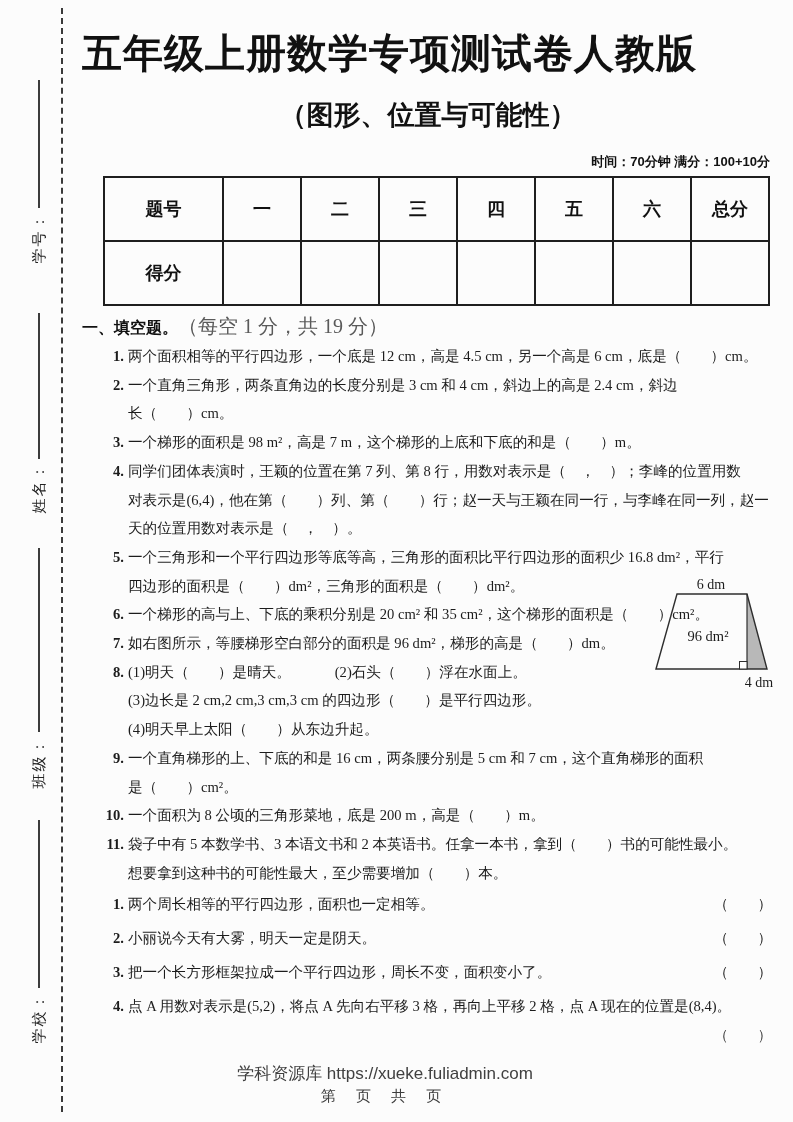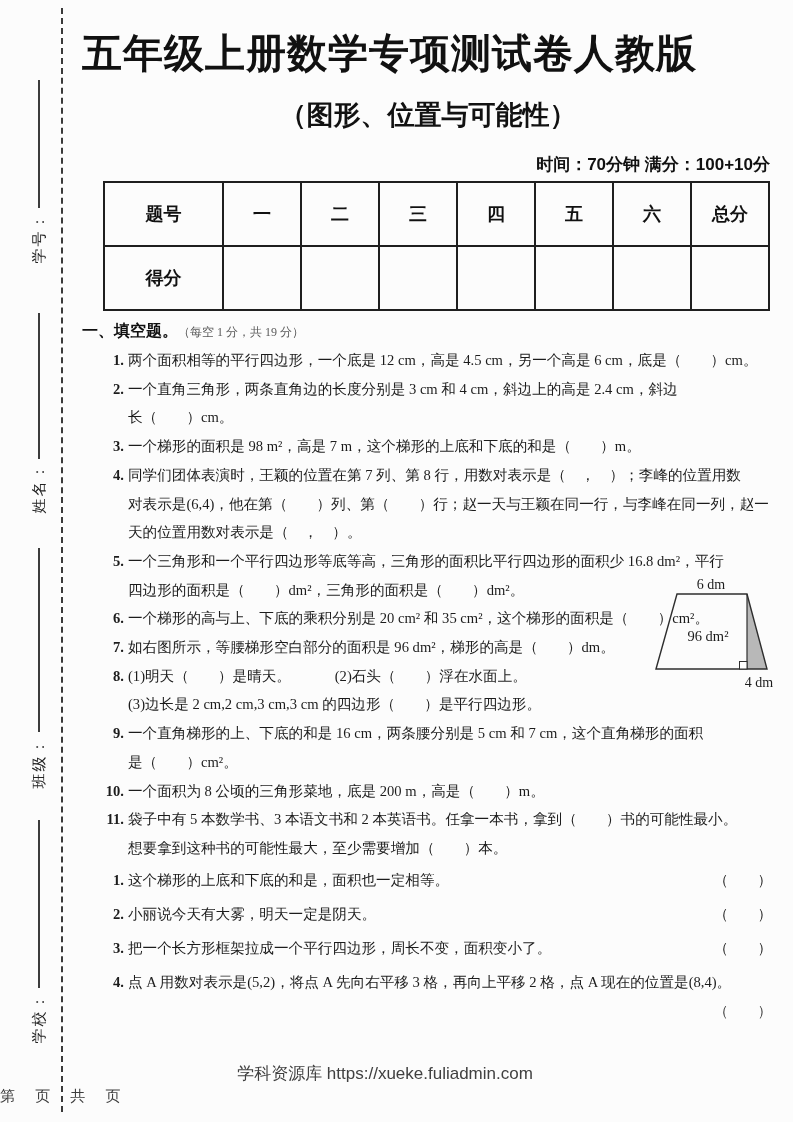--- a/index.html
+++ b/index.html
@@ -19,51 +19,51 @@
   .content{position:absolute;left:82px;top:26px;width:692px;}
   .title{
     text-align:left;font-weight:bold;font-size:40px;letter-spacing:1px;
     font-family:"Liberation Sans","DejaVu Sans",sans-serif;color:#111;
   }
   .subtitle{
     text-align:center;font-weight:bold;font-size:27px;margin-top:16px;
     font-family:"Liberation Sans","DejaVu Sans",sans-serif;color:#111;
   }
   .meta{
-    text-align:right;font-weight:bold;font-size:17px;margin-top:20px;padding-right:4px;
+    text-align:right;font-weight:bold;font-size:13px;margin-top:20px;padding-right:4px;
     font-family:"Liberation Sans","DejaVu Sans",sans-serif;color:#111;
   }
   table.score{
     border-collapse:collapse;margin-left:21px;margin-top:5px;table-layout:fixed;width:667px;
     font-family:"Liberation Sans","DejaVu Sans",sans-serif;
   }
   table.score td{
     border:2px solid #1f1f1f;height:30px;text-align:center;
     font-weight:bold;font-size:18px;color:#111;padding:16px;
   }
   .sec-header{margin-top:9px;font-size:16px;line-height:22px;}
   .sec-title{font-weight:bold;font-family:"Liberation Sans","DejaVu Sans",sans-serif;color:#111;}
-  .sec-note{color:#5a5a5a;font-size:12px;}
+  .sec-note{color:#5a5a5a;font-size:20px;}
   .sec1{margin-top:3px;}
   .q{position:relative;padding-left:46px;font-size:14.6px;line-height:28.7px;}
   .qno{position:absolute;left:14px;width:28px;text-align:right;font-weight:bold;}
   .ql{white-space:nowrap;}
   .sec2{margin-top:4px;}
   .tf{position:relative;padding-left:46px;padding-right:2px;font-size:14.6px;line-height:34px;
       display:flex;justify-content:space-between;}
   .tf .qno{top:0;}
   .tf-bracket{flex:0 0 auto;}
   .tf-bracket-line{text-align:right;padding-right:2px;font-size:14.6px;line-height:24px;color:#3a3a3a;}
   .figure{position:absolute;left:644px;top:576px;}
   .footer-src{
     position:absolute;left:0;top:1062px;width:770px;text-align:center;
     color:#404040;font-size:17px;font-family:"Liberation Sans","DejaVu Sans",sans-serif;
   }
   .footer-page{
-    position:absolute;left:0;top:1087px;width:770px;text-align:left;
+    position:absolute;left:0;top:1087px;width:770px;text-align:center;
     color:#3d3d3d;font-size:15px;letter-spacing:8px;
     font-family:"Liberation Sans","DejaVu Sans",sans-serif;
   }
 </style>
 </head>
 <body>
 
 <div class="fold-line"></div>
 <div class="sig-line" style="top:80px;height:128px;"></div>
 <div class="sig-label" style="top:238px;">学号：</div>
@@ -138,20 +138,21 @@
       <div class="ql">一个梯形的高与上、下底的乘积分别是 20 cm² 和 35 cm²，这个梯形的面积是（　　）cm²。</div>
     </div>
     <div class="q">
       <span class="qno">7.</span>
       <div class="ql">如右图所示，等腰梯形空白部分的面积是 96 dm²，梯形的高是（　　）dm。</div>
     </div>
     <div class="q">
       <span class="qno">8.</span>
       <div class="ql">(1)明天（　　）是晴天。　　　(2)石头（　　）浮在水面上。</div>
       <div class="ql">(3)边长是 2 cm,2 cm,3 cm,3 cm 的四边形（　　）是平行四边形。</div>
+      <div class="ql">(4)明天早上太阳（　　）从东边升起。</div>
     </div>
     <div class="q">
       <span class="qno">9.</span>
       <div class="ql">一个直角梯形的上、下底的和是 16 cm，两条腰分别是 5 cm 和 7 cm，这个直角梯形的面积</div>
       <div class="ql">是（　　）cm²。</div>
     </div>
     <div class="q">
       <span class="qno">10.</span>
       <div class="ql">一个面积为 8 公顷的三角形菜地，底是 200 m，高是（　　）m。</div>
     </div>
@@ -159,21 +160,21 @@
       <span class="qno">11.</span>
       <div class="ql">袋子中有 5 本数学书、3 本语文书和 2 本英语书。任拿一本书，拿到（　　）书的可能性最小。</div>
       <div class="ql">想要拿到这种书的可能性最大，至少需要增加（　　）本。</div>
     </div>
   </div>
 
 
   <div>
     <div class="tf">
       <span class="qno">1.</span>
-      <span>这个梯形的上底和下底的和是，面积也一定相等。</span>
+      <span>两个周长相等的平行四边形，面积也一定相等。</span>
       <span class="tf-bracket">（　　）</span>
     </div>
     <div class="tf">
       <span class="qno">2.</span>
       <span>小丽说今天有大雾，明天一定是阴天。</span>
       <span class="tf-bracket">（　　）</span>
     </div>
     <div class="tf">
       <span class="qno">3.</span>
       <span>把一个长方形框架拉成一个平行四边形，周长不变，面积变小了。</span>

